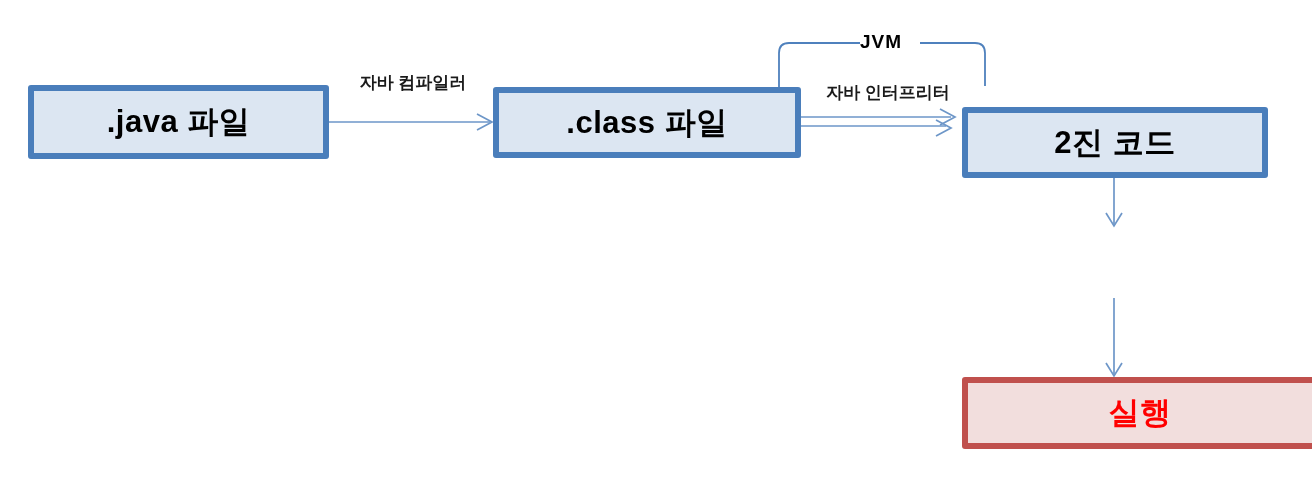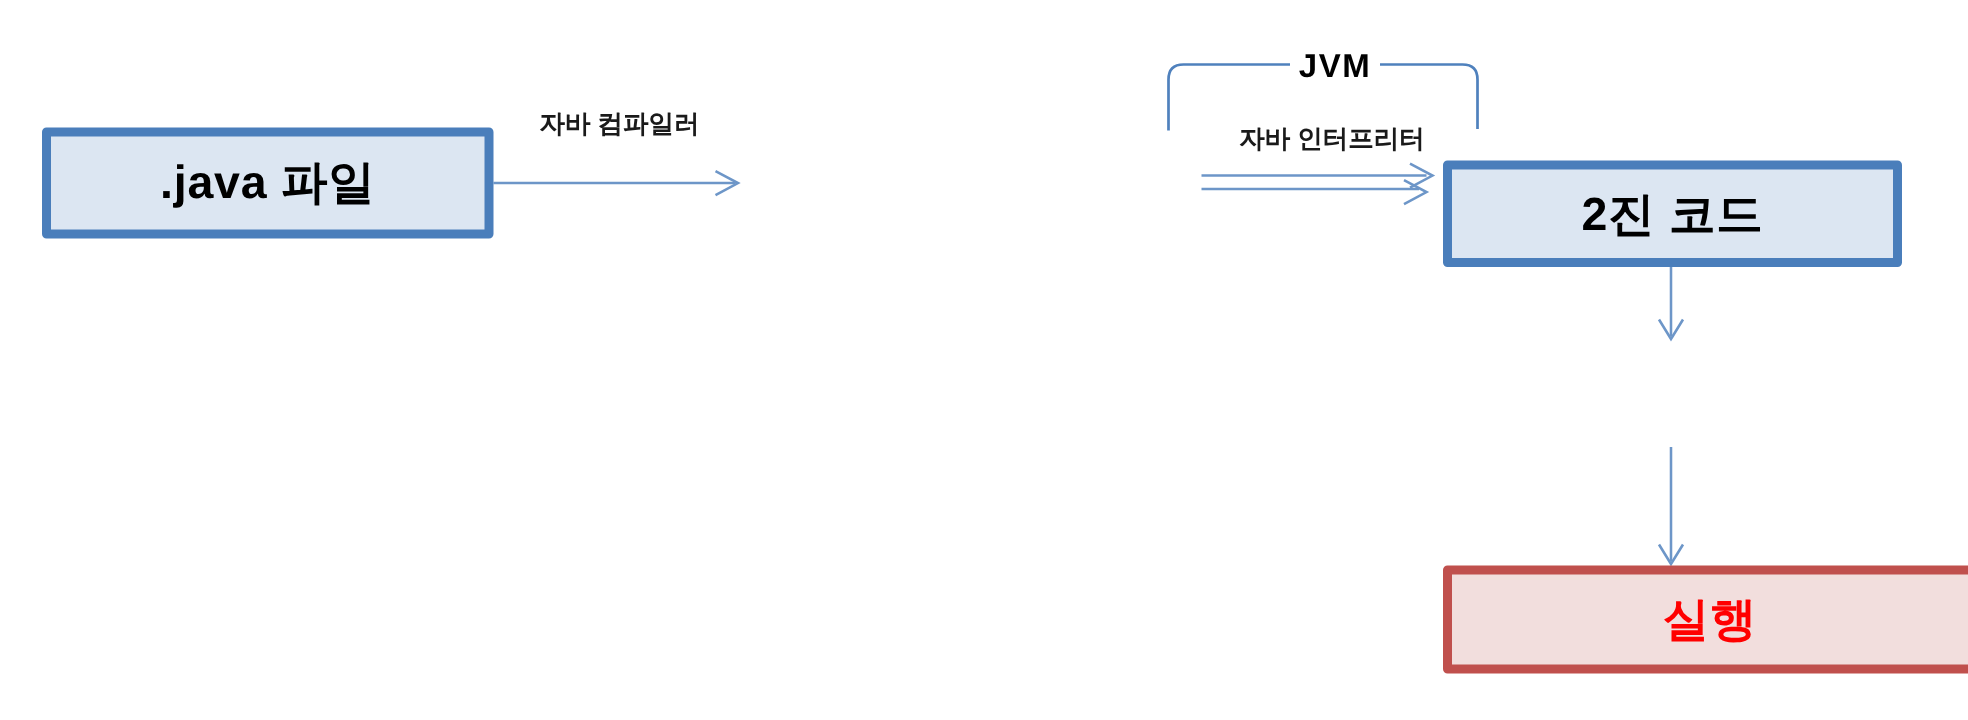--- a/index.html
+++ b/index.html
@@ -48,24 +48,23 @@
     color:var(--label_text);
     font-size:17px;font-weight:700;
     text-align:center;
     white-space:nowrap;
   }
   #label-compiler   {left:340px; top:71px; width:146px;}
   #label-interpreter{left:798px; top:81px; width:180px;}
   #label-jvm{
     position:absolute;
     left:860px; top:31px; width:60px;
-    text-align:center;
     background:#ffffff;
     color:#000000;
-    font-size:22px;font-weight:700;
+    font-size:19px;font-weight:700;
     letter-spacing:1px;
   }
   svg.connectors{position:absolute;left:0;top:0;width:1312px;height:480px;}
   .conn{stroke:var(--connector_blue);stroke-width:1.7;fill:none;}
   .bracket{stroke:var(--bracket_blue);stroke-width:1.8;fill:none;}
 </style>
 </head>
 <body>
 
 <div class="canvas">
@@ -94,20 +93,23 @@
       <path class="conn" d="M1106 363 L1114 376 L1122 363"></path>
     </g>
 
     <path class="bracket" d="M779 87 L779 53 Q779 43 789 43 L975 43 Q985 43 985 53 L985 86"></path>
   </svg>
 
   <div class="node" id="node-java">
     <span>.java 파일</span>
   </div>
 
+  <div class="node" id="node-class">
+    <span>.class 파일</span>
+  </div>
 
   <div class="node" id="node-binary">
     <span>2진 코드</span>
   </div>
 
 
   <div class="node red" id="node-run">
     <span>실행</span>
   </div>
 

